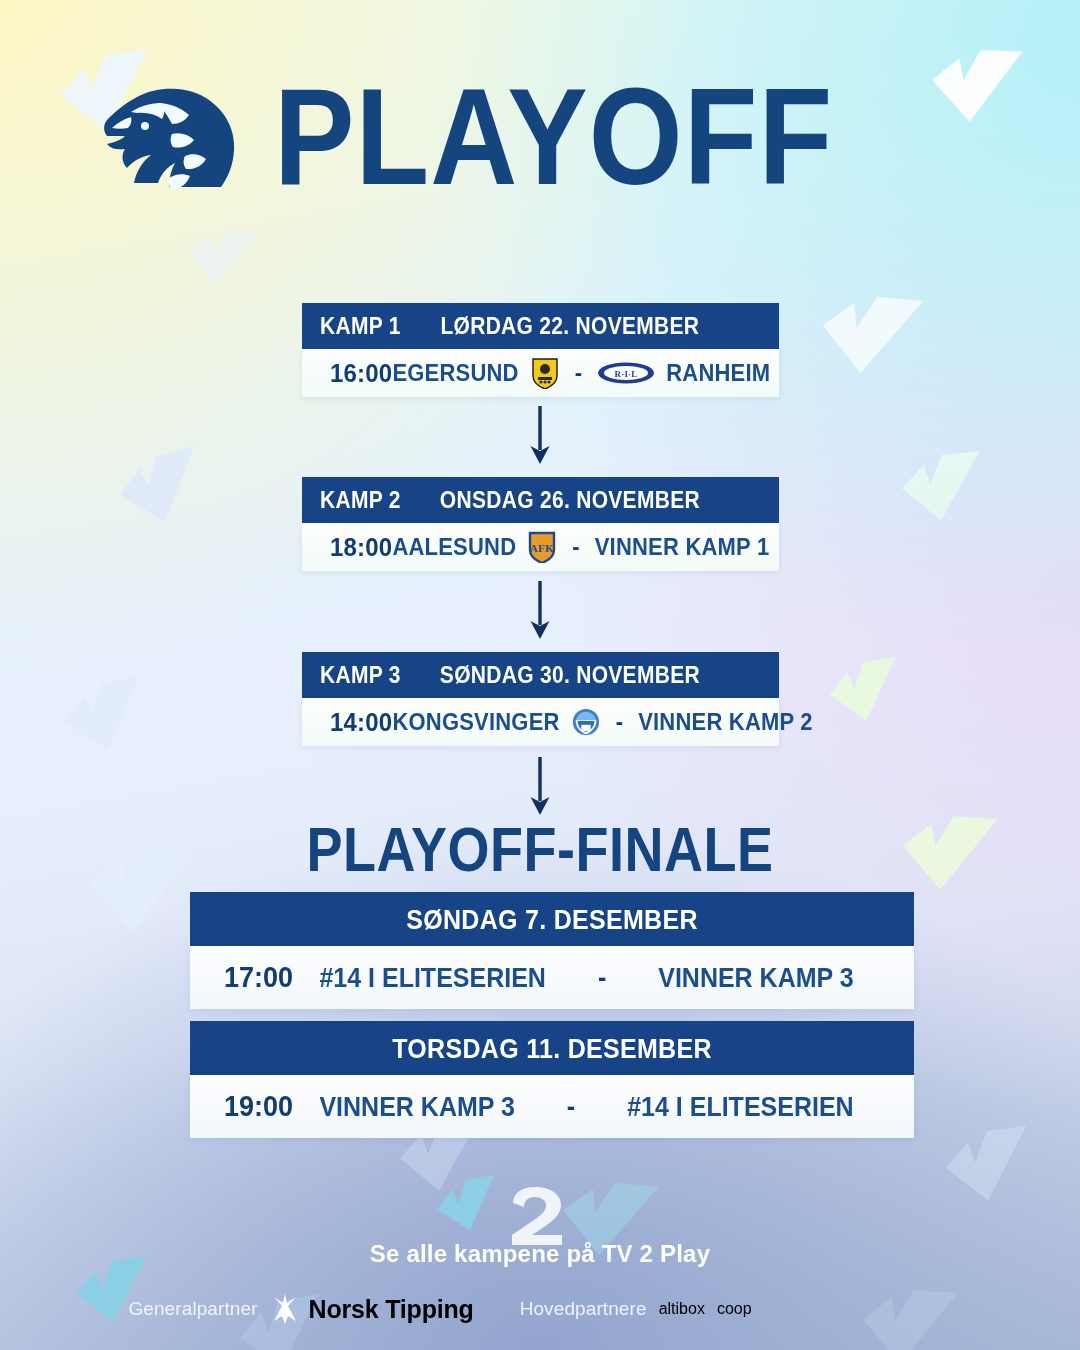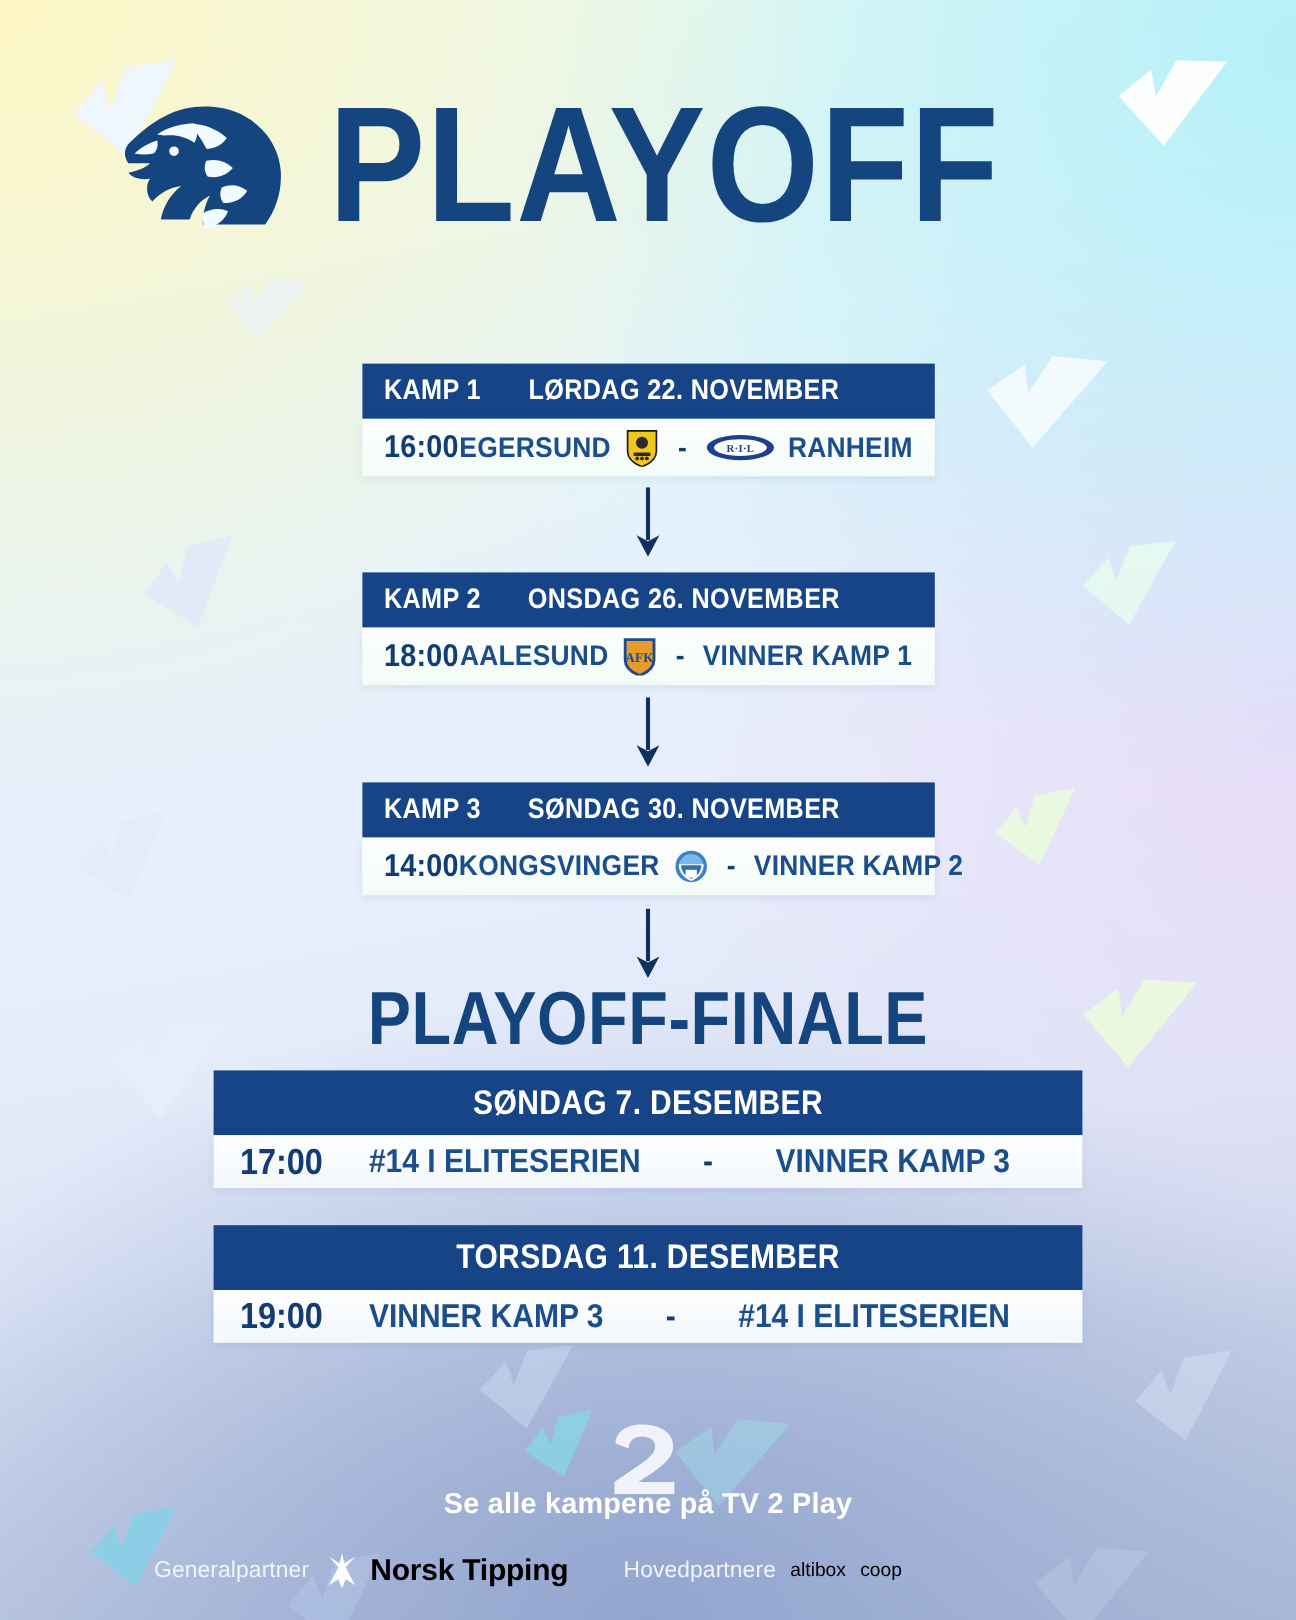--- a/index.html
+++ b/index.html
@@ -60,21 +60,21 @@
     white-space:nowrap;
   }
   .card-head .date {
     color:#ffffff; font-size:21px; font-weight:700;
     letter-spacing:.3px; transform:scaleY(1.12);
     flex:1; text-align:center; padding-right:22px; white-space:nowrap;
   }
 
   .card-body {
     background:linear-gradient(180deg,#fdfefe 0%, #f3fbf8 100%);
-    height:48px; display:flex; align-items:center; padding:0 18px;
+    height:48px; display:flex; align-items:center; padding:0 28px;
     box-shadow:0 2px 6px rgba(60,90,140,.10);
   }
   .card-body .time {
     color:#123c74; font-size:24px; font-weight:700; letter-spacing:.2px;
     transform:scaleY(1.1); white-space:nowrap;
   }
   .card-body .fixture {
     flex:1; display:flex; align-items:center; justify-content:center;
     gap:11px; color:#1b4e8c; font-size:22px; font-weight:700;
     letter-spacing:.2px; white-space:nowrap;
@@ -93,34 +93,34 @@
   .arrow.a3 { top:757px; }
 
   
   .finale-title {
     position:absolute; top:818px; left:0; width:1080px; text-align:center;
     color:#15457f; font-size:54px; font-weight:700; letter-spacing:.5px;
     transform:scaleY(1.16);
   }
 
   
-  .fcard { position:absolute; left:178px; width:724px; }
+  .fcard { position:absolute; left:190px; width:724px; }
   .fcard.f1 { top:892px; }
   .fcard.f2 { top:1021px; }
   .fcard-head {
     background:#164487; height:54px;
     display:flex; align-items:center; justify-content:center;
   }
   .fcard-head .date {
     color:#fff; font-size:25px; font-weight:700; letter-spacing:.3px;
     transform:scaleY(1.14);
   }
   .fcard-body {
     background:linear-gradient(180deg,#fdfeff 0%, #f3f7fb 100%);
-    height:44px; display:flex; align-items:center; padding:0 22px;
+    height:63px; display:flex; align-items:center; padding:0 34px;
     box-shadow:0 2px 7px rgba(60,90,140,.10);
   }
   .fcard-body .time {
     color:#123c74; font-size:27px; font-weight:700; transform:scaleY(1.12);
     white-space:nowrap;
   }
   .fcard-body .fixture {
     flex:1; display:flex; align-items:center; justify-content:center;
     gap:52px; color:#1b4e8c; font-size:25px; font-weight:700;
     transform:scaleY(1.1); white-space:nowrap;

